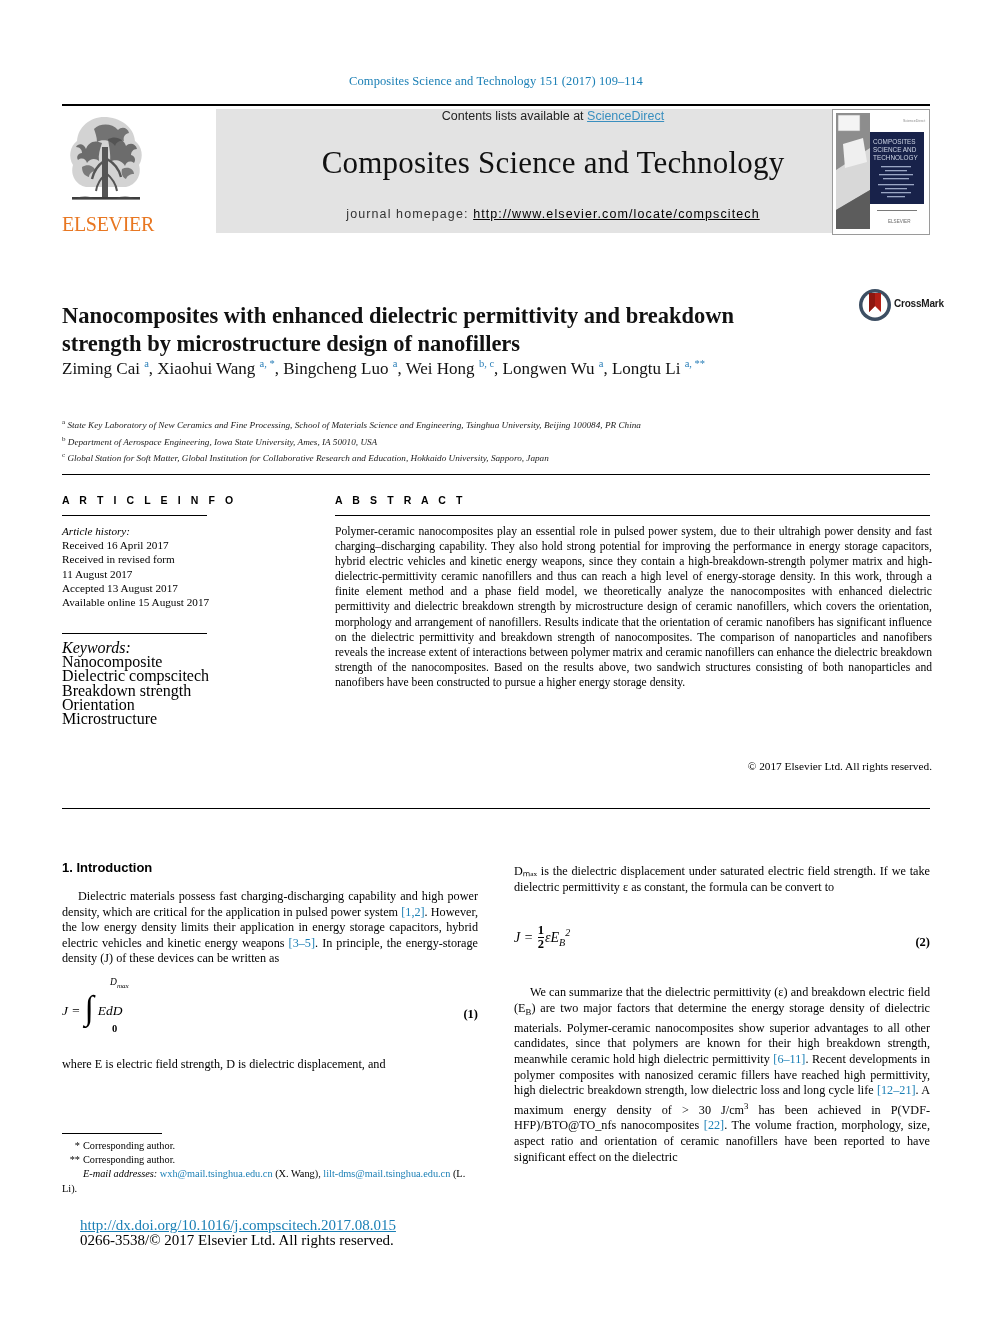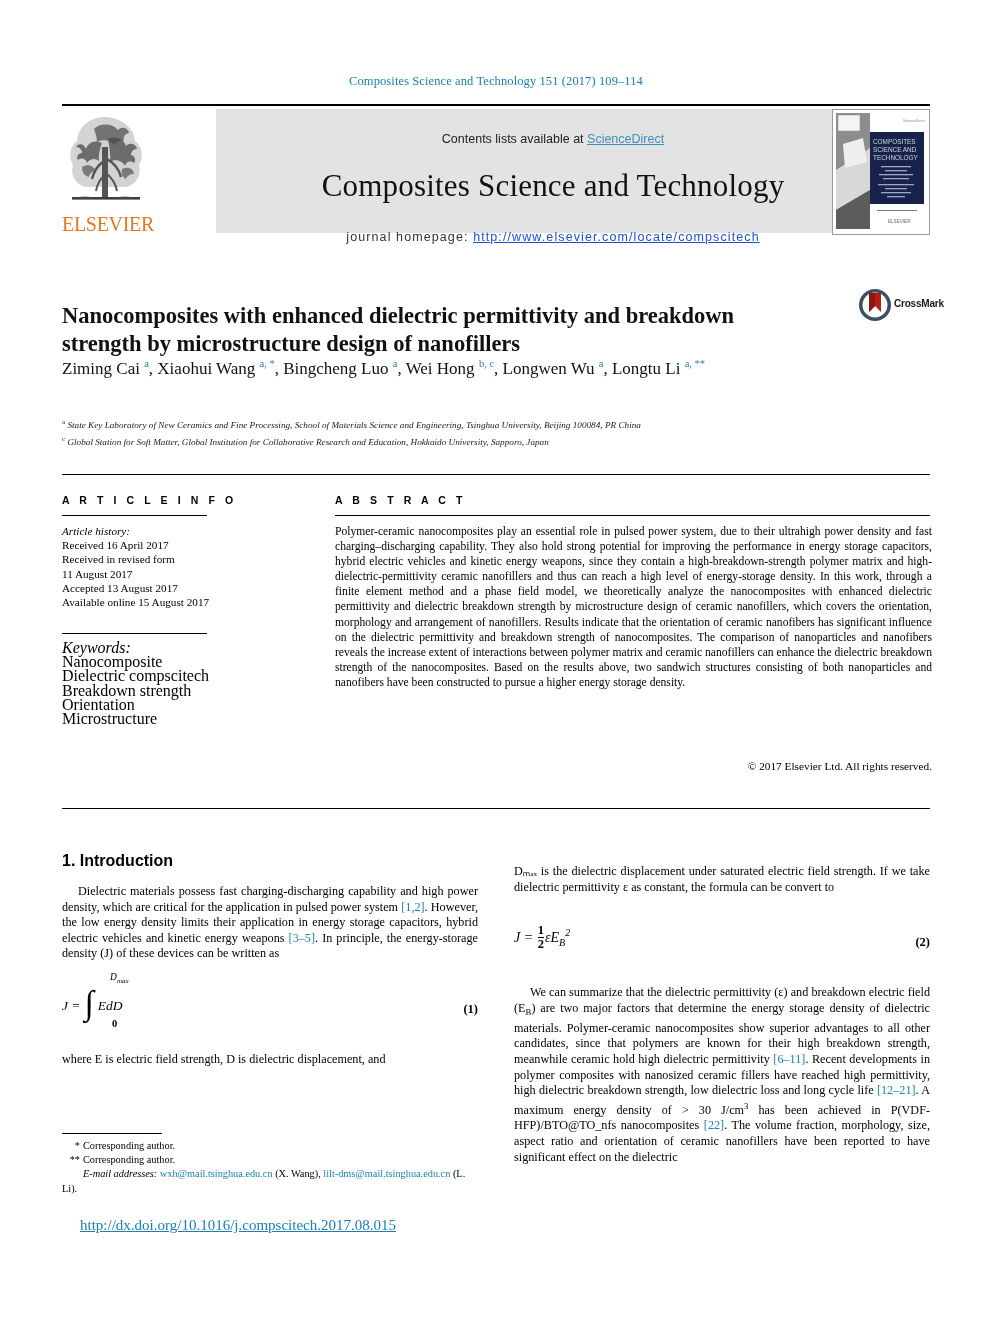--- a/index.html
+++ b/index.html
@@ -70,41 +70,41 @@
     left: 154px; top: 3px;
     width: 674px;
     height: 124px;
     background: #e3e3e3;
     text-align: center;
   }
   .contents-line {
     font-family: "Liberation Sans", sans-serif;
     font-size: 12.5px;
     color: #222;
-    padding-top: 23px;
+    padding-top: 0;
   }
   .contents-line .sd {
     color: #3a8fbf;
   }
   .journal-title {
     font-family: "Liberation Serif", serif;
     font-size: 31px;
     color: #111;
     margin-top: 22px;
     letter-spacing: 0.2px;
   }
   .homepage-line {
     font-family: "Liberation Sans", sans-serif;
     font-size: 12.5px;
     color: #333;
     margin-top: 26px;
     letter-spacing: 1.1px;
   }
   .homepage-line .url {
-    color: #1d4ed8;
+    color: #000000;
   }
   .cover-thumb {
     position: absolute;
     right: 0; top: 3px;
     width: 96px;
     height: 124px;
     border: 1px solid #9a9a9a;
     background: #ffffff;
     overflow: hidden;
   }
@@ -252,23 +252,23 @@
     width: 416px;
   }
   .col-right {
     position: absolute;
     left: 514px; top: 848px;
     width: 416px;
     margin-top: 16px;
   }
   .sechead {
     font-family: "Liberation Sans", sans-serif;
-    font-size: 16px;
-    font-weight: bold;
-    margin: 4px 0 14px 0;
+    font-size: 13px;
+    font-weight: bold;
+    margin: 12px 0 14px 0;
   }
   .para {
     font-size: 12.2px;
     line-height: 15.6px;
     text-align: justify;
     text-indent: 16px;
     margin: 0 0 6px 0;
   }
   .para.noindent { text-indent: 0; }
   .cite { color: #1a7fb5; }
@@ -451,20 +451,21 @@
     </svg>
     <div class="crossmark-label">CrossMark</div>
   </div>
 
   <div class="authors">
     <span>Ziming Cai <sup>a</sup>, Xiaohui Wang <sup>a, *</sup>, Bingcheng Luo <sup>a</sup>, Wei Hong <sup>b, c</sup>, Longwen Wu <sup>a</sup>, Longtu Li <sup>a, **</sup></span>
   </div>
 
   <div class="affils">
     <div><sup>a</sup> <span>State Key Laboratory of New Ceramics and Fine Processing, School of Materials Science and Engineering, Tsinghua University, Beijing 100084, PR China</span></div>
+    <div><sup>b</sup> <span>Department of Aerospace Engineering, Iowa State University, Ames, IA 50010, USA</span></div>
     <div><sup>c</sup> <span>Global Station for Soft Matter, Global Institution for Collaborative Research and Education, Hokkaido University, Sapporo, Japan</span></div>
   </div>
 
   <div class="band-rule-top"></div>
   <div class="infohead">A R T I C L E   I N F O</div>
   <div class="abshead">A B S T R A C T</div>
   <div class="inforule"></div>
   <div class="absrule"></div>
 
   <div class="history">
@@ -531,15 +532,16 @@
       <span class="fnmark"></span><span class="em-italic">E-mail addresses:</span>
       <a class="link" href="#">wxh@mail.tsinghua.edu.cn</a>
       <span>(X. Wang),</span>
       <a class="link" href="#">lilt-dms@mail.tsinghua.edu.cn</a>
       <span>(L. Li).</span>
     </div>
   </div>
 
   <div class="doiblock">
     <div><a class="doi" href="#">http://dx.doi.org/10.1016/j.compscitech.2017.08.015</a></div>
+    <div>0266-3538/© 2017 Elsevier Ltd. All rights reserved.</div>
   </div>
 
 </div>
 
 </body></html>

